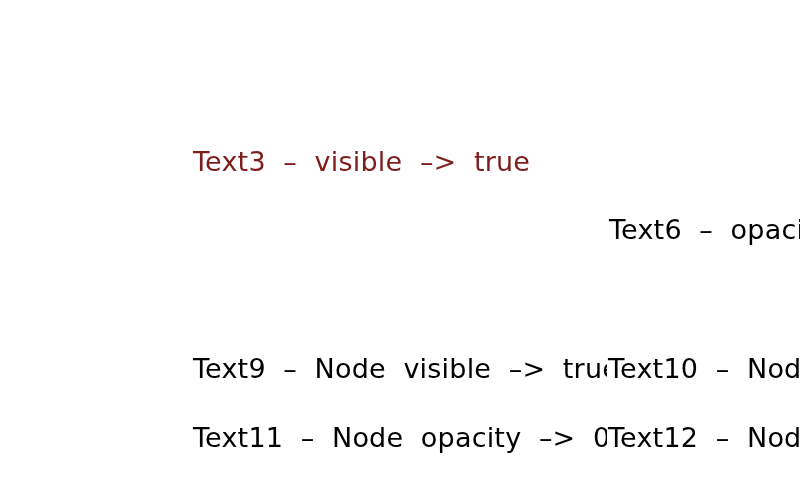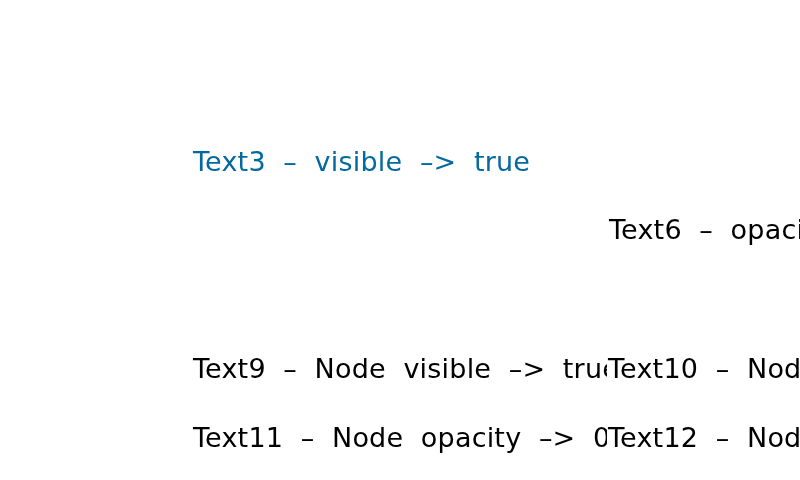--- a/index.html
+++ b/index.html
@@ -43,21 +43,21 @@
   }
   .text-line.solo {
     z-index: 2;
   }
 </style>
 </head>
 <body>
 
 <div id="canvas" style="width: 800px; height: 480px; background: rgb(255, 255, 255);">
 
-  <div class="text-line solo" style="left: 193px; top: 145px; color: #0369a1;">Text3  –  visible  –&gt;  true</div>
+  <div class="text-line solo" style="left: 193px; top: 145px; color: #7f1d1d;">Text3  –  visible  –&gt;  true</div>
 
   <div class="text-line solo" style="left: 609px; top: 213px; color: rgb(0, 0, 0);">Text6  –  opacity  –&gt;  0.5</div>
 
   <div class="text-line under" style="left: 193px; top: 352px; color: rgb(0, 0, 0);">Text9  –  Node  visible  –&gt;  true</div>
 
   <div class="text-line over" style="left: 607px; top: 352px; color: rgb(0, 0, 0); background: rgb(255, 255, 255);">Text10  –  Node  visible  –&gt;  false</div>
 
   <div class="text-line under" style="left: 193px; top: 421px; color: rgb(0, 0, 0);">Text11  –  Node  opacity  –&gt;  0.5</div>
 
   <div class="text-line over" style="left: 607px; top: 421px; color: rgb(0, 0, 0); background: rgb(255, 255, 255);">Text12  –  Node  opacity  –&gt;  1.0</div>

